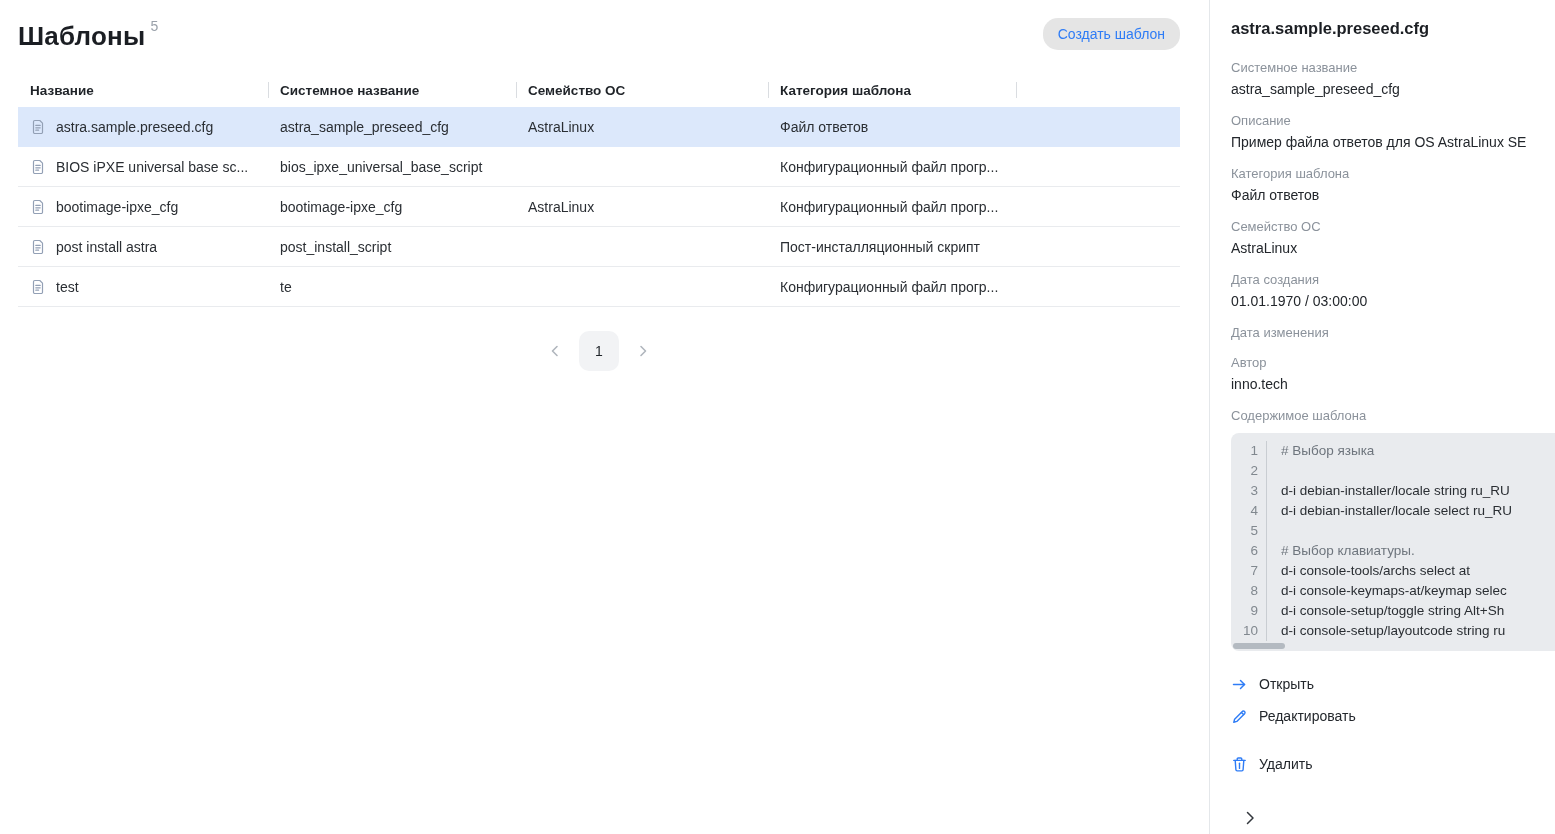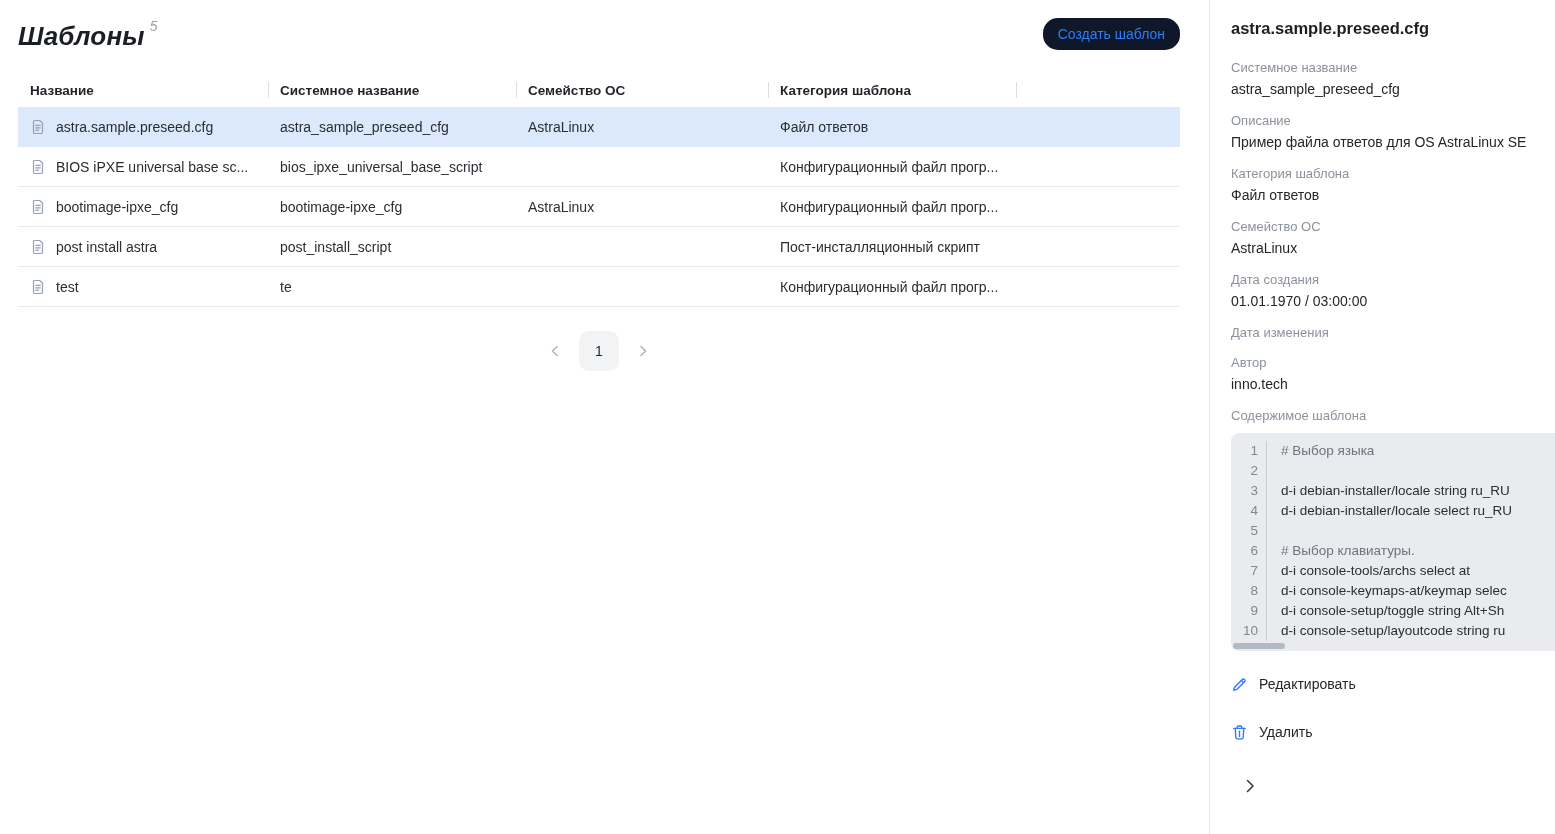--- a/index.html
+++ b/index.html
@@ -4,23 +4,23 @@
 <style>
   * { margin: 0; padding: 0; box-sizing: border-box; }
   html, body { width: 1555px; height: 834px; overflow: hidden; background: #ffffff;
     font-family: "Liberation Sans", sans-serif; color: #23272c; }
   .app { display: flex; width: 1555px; height: 834px; }
 
   
   .main { width: 1209px; flex: none; padding: 18px 29px 0 18px; }
 
   .header-row { display: flex; align-items: flex-start; justify-content: space-between; }
-  .page-title { font-size: 26px; font-weight: bold; color: #1b1e23; letter-spacing: .2px; font-style: italic; }
+  .page-title { font-size: 26px; font-weight: bold; color: #1b1e23; letter-spacing: .2px; }
   .page-title sup { font-size: 14px; font-weight: normal; color: #9aa1aa; margin-left: 5px; vertical-align: 14px; }
-  .create-btn { background: #0f172a; color: #2e7cf6; border: none; border-radius: 15px;
+  .create-btn { background: #e5e5e5; color: #2e7cf6; border: none; border-radius: 15px;
     font-size: 14px; padding: 8px 15px; cursor: pointer; font-family: inherit; }
 
   .search-row { display: flex; align-items: center; margin-top: 27px; gap: 7px; }
   .search-box { flex: 1; display: flex; align-items: center; gap: 9px; height: 34px;
     border: 1px solid #d5d9de; border-radius: 10px; padding: 0 12px; }
   .search-box input { border: none; outline: none; flex: 1; font-size: 14px; font-family: inherit; color: #23272c; }
   .search-box input::placeholder { color: #949ba3; }
   .icon-btn { width: 32px; height: 32px; flex: none; background: #f3f4f6; border: none;
     border-radius: 8px; display: flex; align-items: center; justify-content: center; cursor: pointer; }
 
@@ -272,20 +272,29 @@
       <div class="code-line">
           <span class="code-num">10</span>
           <span class="code-text">d-i console-setup/layoutcode string ru</span>
         </div>
       <div class="h-scrollbar"></div>
     </div>
 
     <div class="actions">
       <div class="action-item">
         <span>
+          <svg width="17" height="17" viewBox="0 0 17 17" fill="none" stroke="#2e7cf6" stroke-width="1.5" stroke-linecap="round" stroke-linejoin="round">
+            <line x1="2.5" y1="8.5" x2="13.5" y2="8.5"></line>
+              <polyline points="9.5,4.5 13.5,8.5 9.5,12.5"></polyline>
+          </svg>
+        </span>
+        <span>Открыть</span>
+      </div>
+      <div class="action-item">
+        <span>
           <svg width="17" height="17" viewBox="0 0 17 17" fill="none" stroke="#2e7cf6" stroke-width="1.4" stroke-linecap="round" stroke-linejoin="round">
             <path d="M2.8 14.2 L3.6 11.2 L11.6 3.2 a1.6 1.6 0 0 1 2.2 2.2 L5.8 13.4 Z"></path>
             <line x1="10.4" y1="4.4" x2="12.6" y2="6.6"></line>
           </svg>
         </span>
         <span>Редактировать</span>
       </div>
       <div class="action-item delete">
         <span>
           <svg width="17" height="17" viewBox="0 0 17 17" fill="none" stroke="#2e7cf6" stroke-width="1.4" stroke-linecap="round" stroke-linejoin="round">

